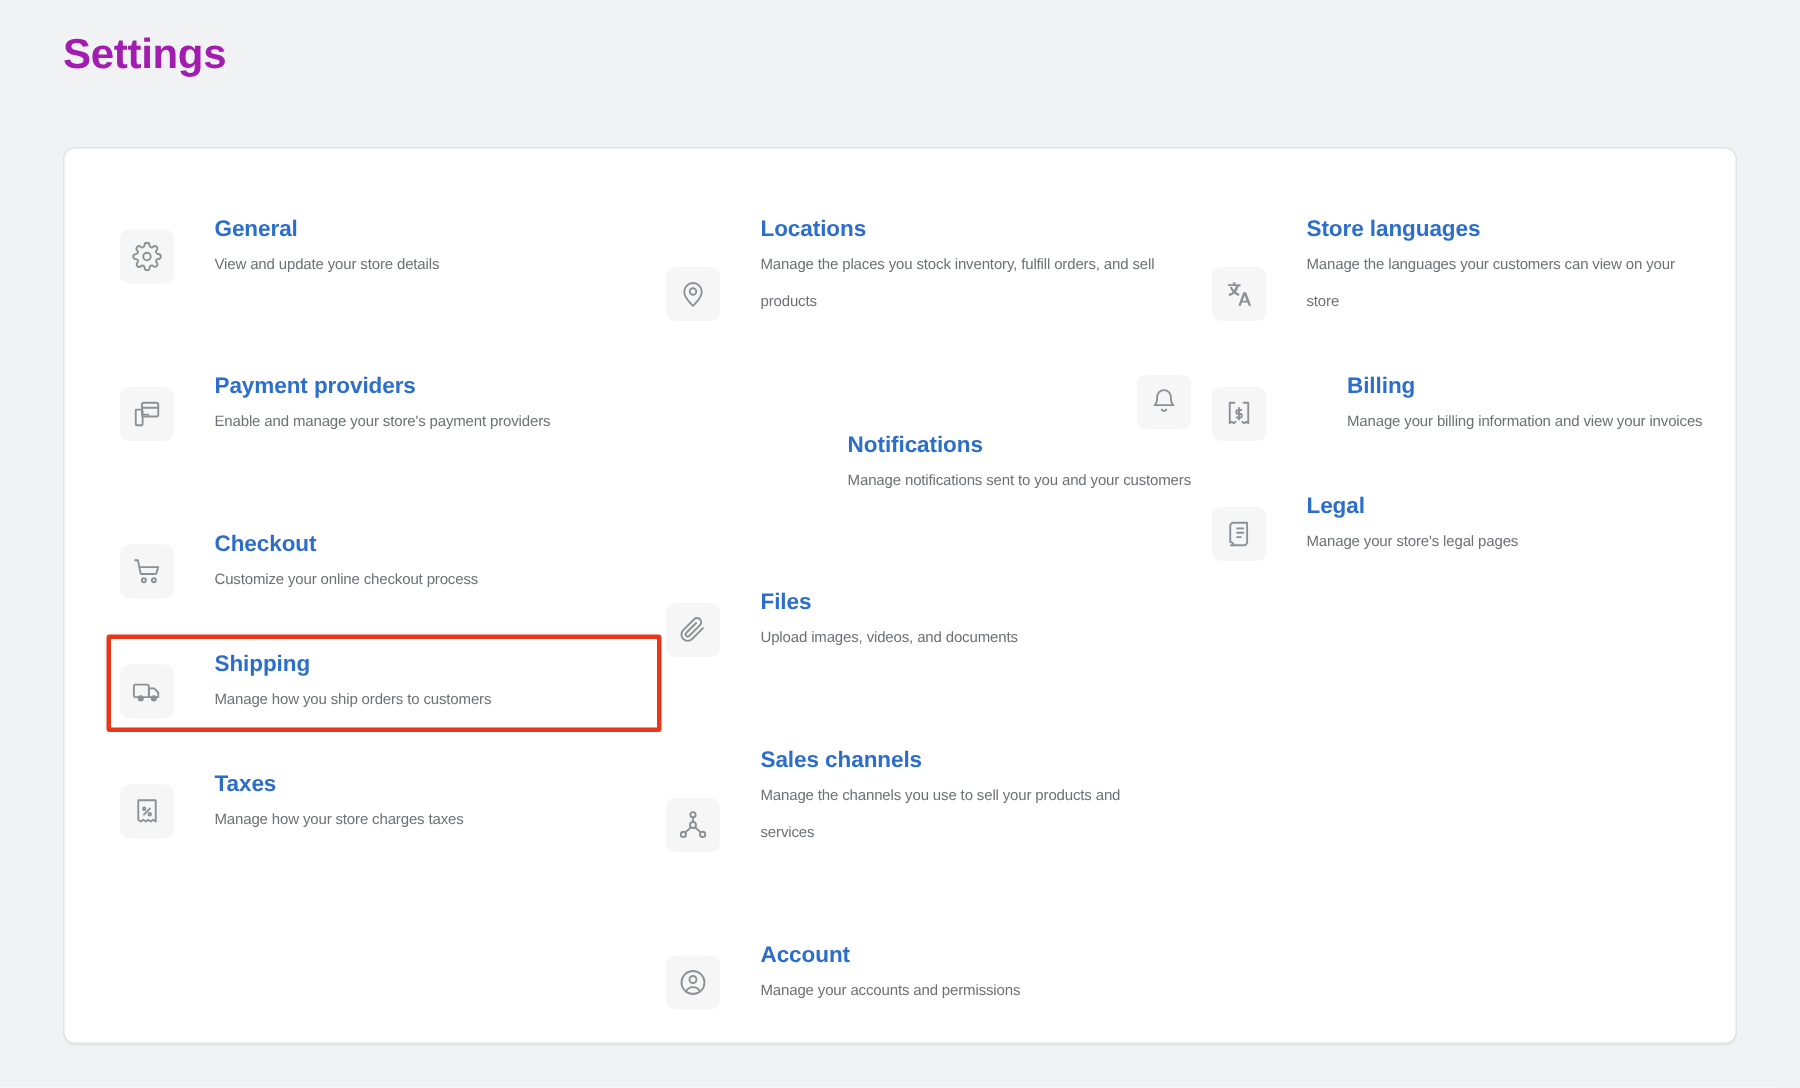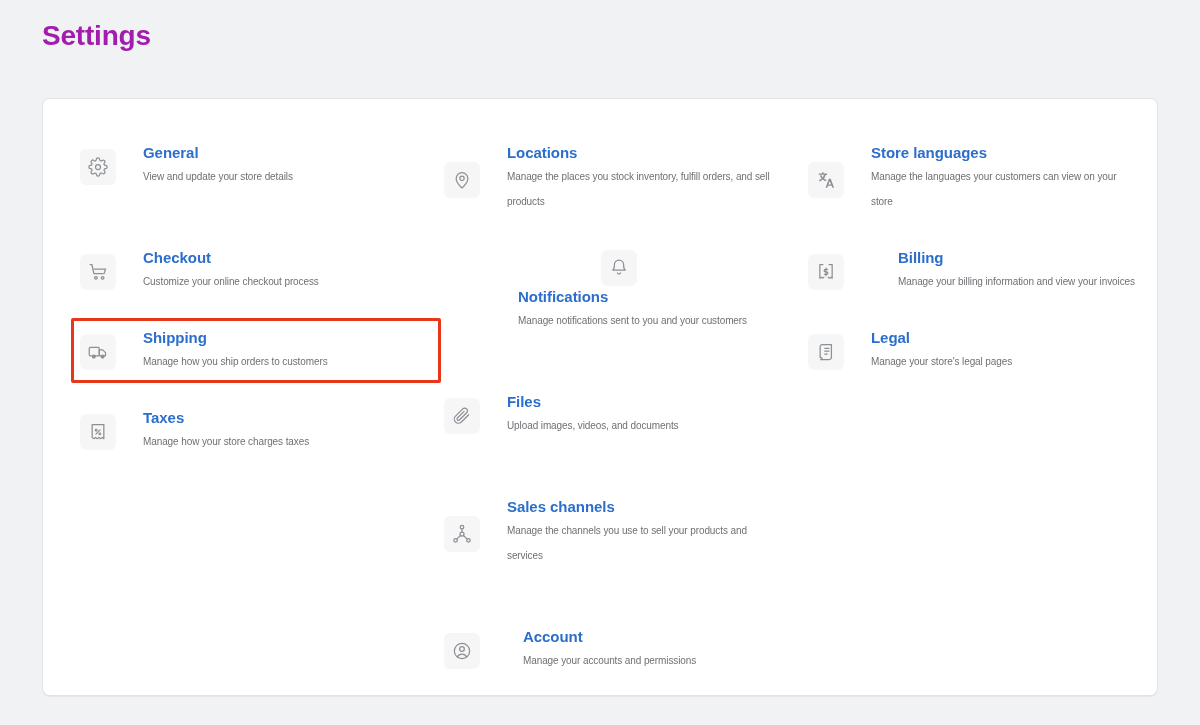--- a/index.html
+++ b/index.html
@@ -50,21 +50,21 @@
 
   .column {
     width: 364px;
     flex: 0 0 364px;
     display: flex;
     flex-direction: column;
   }
 
   .setting-item {
     display: flex;
-    align-items: center;
+    align-items: flex-end;
     position: relative;
     padding: 6px 8px 6px 6px;
     margin: 0 0 0 -6px;
     box-sizing: border-box;
     border: 3px solid transparent;
     border-radius: 2px;
   }
   .setting-item.highlighted {
     border-color: #e8361a;
     background: #ffffff;
@@ -120,21 +120,21 @@
   .col-0 .row-0 { margin-top: 0px; }
   .col-0 .row-1 { margin-top: 40px; }
   .col-0 .row-2 { margin-top: 40px; }
   .col-0 .row-3 { margin-top: 15px; }
   .col-0 .row-4 { margin-top: 15px; }
 
   .col-1 .row-0 { margin-top: 0px; }
   .col-1 .row-1 { margin-top: 15px; flex-direction: column; }
   .col-1 .row-2 { margin-top: 40px; }
   .col-1 .row-3 { margin-top: 40px; }
-  .col-1 .row-4 { margin-top: 40px; gap: 16px; }
+  .col-1 .row-4 { margin-top: 40px; }
 
   .col-2 .row-0 { margin-top: 0px; }
   .col-2 .row-1 { margin-top: 15px; gap: 27px; }
   .col-2 .row-2 { margin-top: 15px; }
 </style>
 </head>
 <body>
 
 <div class="page-title">Settings</div>
 
@@ -149,20 +149,33 @@
               <circle cx="12" cy="12" r="3"></circle>
               <path d="M19.4 15a1.65 1.65 0 0 0 .33 1.82l.06.06a2 2 0 1 1-2.83 2.83l-.06-.06a1.65 1.65 0 0 0-1.82-.33 1.65 1.65 0 0 0-1 1.51V21a2 2 0 1 1-4 0v-.09A1.65 1.65 0 0 0 9 19.4a1.65 1.65 0 0 0-1.82.33l-.06.06a2 2 0 1 1-2.83-2.83l.06-.06a1.65 1.65 0 0 0 .33-1.82 1.65 1.65 0 0 0-1.51-1H3a2 2 0 1 1 0-4h.09A1.65 1.65 0 0 0 4.6 9a1.65 1.65 0 0 0-.33-1.82l-.06-.06a2 2 0 1 1 2.83-2.83l.06.06A1.65 1.65 0 0 0 9 4.6a1.65 1.65 0 0 0 1-1.51V3a2 2 0 1 1 4 0v.09a1.65 1.65 0 0 0 1 1.51 1.65 1.65 0 0 0 1.82-.33l.06-.06a2 2 0 1 1 2.83 2.83l-.06.06a1.65 1.65 0 0 0-.33 1.82V9a1.65 1.65 0 0 0 1.51 1H21a2 2 0 1 1 0 4h-.09a1.65 1.65 0 0 0-1.51 1z"></path>
             </svg>
         </span>
         <span class="item-text">
           <span class="item-title" style="display: block;">General</span>
           <span class="item-desc" style="display: block;">View and update your store details</span>
         </span>
       </div>
 
+      <div class="setting-item row-1">
+        <span class="icon-box">
+          <svg viewBox="0 0 24 24">
+              <rect x="8" y="3" width="13" height="11" rx="1.5"></rect>
+              <path d="M8 7h13M3 8.5h4.5a1 1 0 0 1 1 1V20a1 1 0 0 1-1 1H4a1 1 0 0 1-1-1z"></path>
+              <path d="M8.5 12.5H13"></path>
+            </svg>
+        </span>
+        <span class="item-text">
+          <span class="item-title" style="display: block;">Payment providers</span>
+          <span class="item-desc" style="display: block;">Enable and manage your store's payment providers</span>
+        </span>
+      </div>
 
       <div class="setting-item row-2">
         <span class="icon-box">
           <svg viewBox="0 0 24 24">
               <path d="M2.5 3h2.2l2.3 11h11"></path>
               <path d="M7 8.5h14l-1.7 5.5"></path>
               <circle cx="9.5" cy="19" r="1.6"></circle>
               <circle cx="17.5" cy="19" r="1.6"></circle>
             </svg>
         </span>

